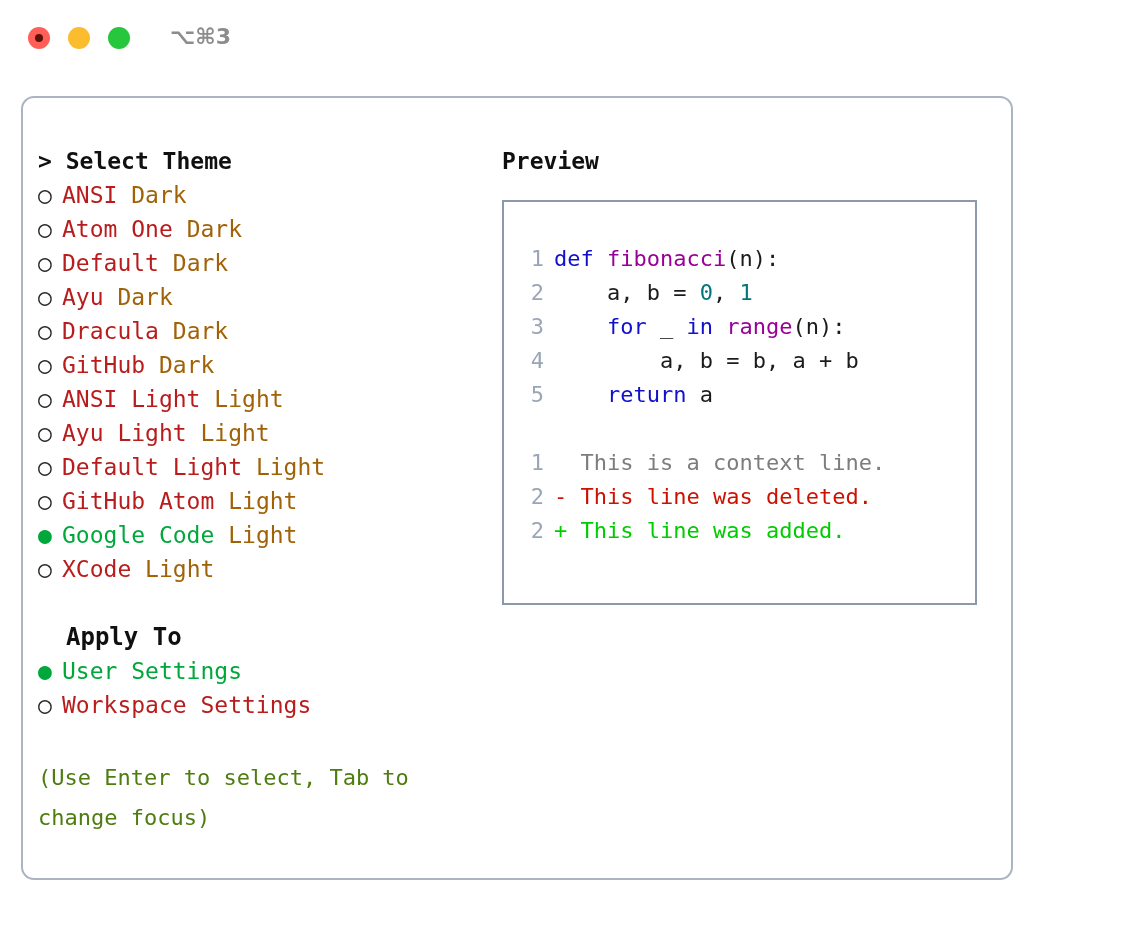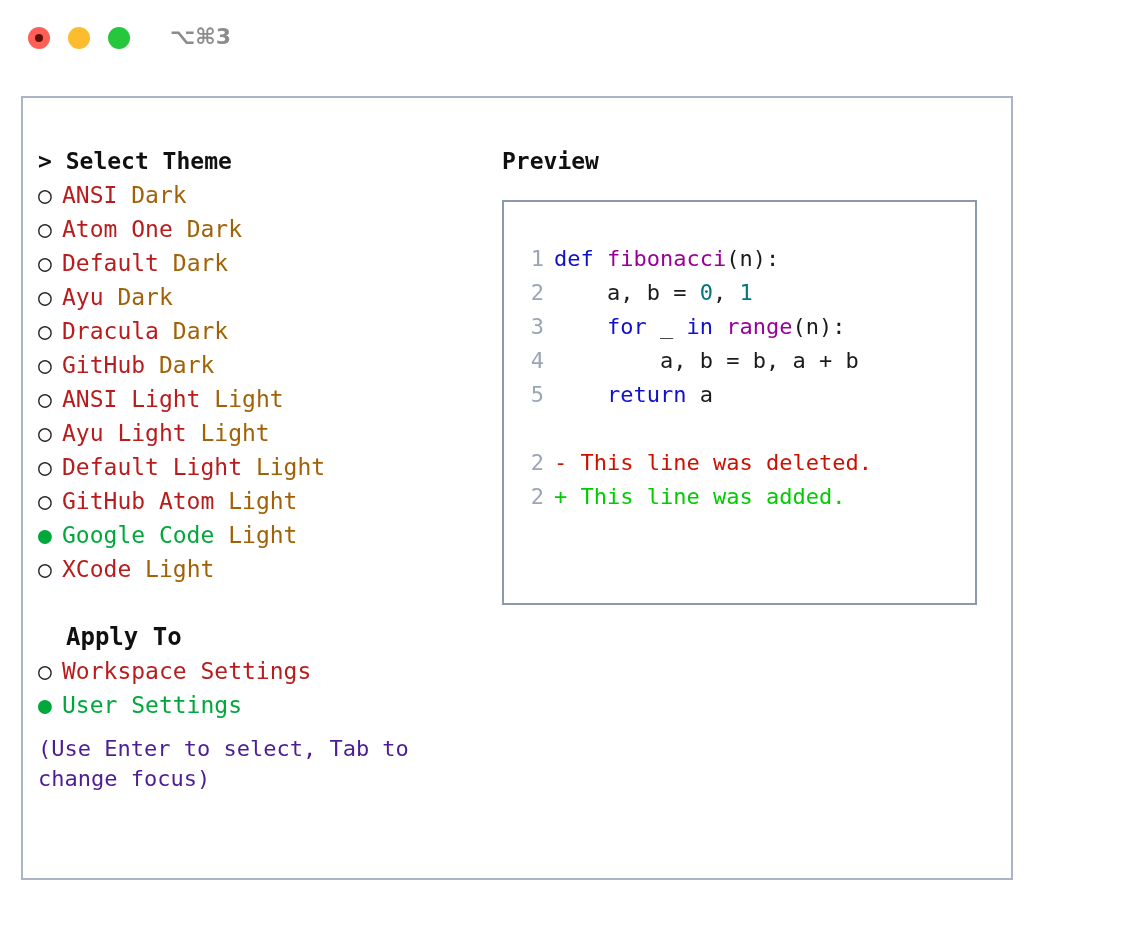--- a/index.html
+++ b/index.html
@@ -71,21 +71,21 @@
   }
 
   
   .panel {
     position: absolute;
     left: 21px;
     top: 96px;
     width: 992px;
     height: 784px;
     border: 2px solid #aab4c2;
-    border-radius: 0;
+    border-radius: 13px;
     box-sizing: border-box;
     background: #ffffff;
   }
 
   
   .col-left {
     position: absolute;
     left: 15px;
     top: 46px;
     width: 450px;
@@ -130,24 +130,24 @@
     line-height: 34px;
     font-weight: bold;
     color: #101010;
     white-space: pre;
     padding-left: 28px;
   }
 
   .spacer-row { height: 34px; }
 
   .hint {
-    margin-top: 12px;
+    margin-top: 36px;
     font-size: 22px;
-    line-height: 30px;
-    color: #4c1d95;
+    line-height: 40px;
+    color: #4d7c0f;
     width: 400px;
   }
 
   
   .preview-title {
     font-size: 23px;
     font-weight: bold;
     color: #101010;
     line-height: 34px;
     white-space: pre;
@@ -220,39 +220,40 @@
           <div class="option-row"><span class="marker">○</span><span class="opt-name">GitHub Atom</span><span> </span><span class="opt-tag">Light</span></div>
           <div class="option-row selected"><span class="marker">●</span><span class="opt-name">Google Code</span><span> </span><span class="opt-tag">Light</span></div>
           <div class="option-row"><span class="marker">○</span><span class="opt-name">XCode</span><span> </span><span class="opt-tag">Light</span></div>
         </div>
 
       <div class="spacer-row"></div>
 
       <div class="group-header">Apply To</div>
 
       <div id="apply-list">
+          <div class="option-row selected"><span class="marker">●</span><span class="opt-name">User Settings</span></div>
           <div class="option-row"><span class="marker">○</span><span class="opt-name">Workspace Settings</span></div>
-          <div class="option-row selected"><span class="marker">●</span><span class="opt-name">User Settings</span></div>
         </div>
 
       <div class="hint">(Use Enter to select, Tab to change focus)</div>
     </div>
 
     <div class="col-right">
       <div class="preview-title">Preview</div>
 
       <div class="preview-box">
         <div id="code-block">
             <div class="code-line"><span class="ln">1</span><span class="kw">def </span><span class="fn">fibonacci</span><span class="pl">(n):</span></div>
             <div class="code-line"><span class="ln">2</span><span class="pl">    a, b = </span><span class="num">0</span><span class="pl">, </span><span class="num">1</span></div>
             <div class="code-line"><span class="ln">3</span><span class="pl">    </span><span class="kw">for</span><span class="pl"> _ </span><span class="kw">in</span><span class="pl"> </span><span class="fn">range</span><span class="pl">(n):</span></div>
             <div class="code-line"><span class="ln">4</span><span class="pl">        a, b = b, a + b</span></div>
             <div class="code-line"><span class="ln">5</span><span class="pl">    </span><span class="kw">return</span><span class="pl"> a</span></div>
           </div>
         <div id="diff-block" class="diff-block">
+            <div class="code-line"><span class="ln">1</span><span class="diff-ctx"> </span><span class="diff-ctx"> This is a context line.</span></div>
             <div class="code-line"><span class="ln">2</span><span class="diff-del">-</span><span class="diff-del"> This line was deleted.</span></div>
             <div class="code-line"><span class="ln">2</span><span class="diff-add">+</span><span class="diff-add"> This line was added.</span></div>
           </div>
       </div>
     </div>
 
   </div>
 </div>
 
 </body></html>

